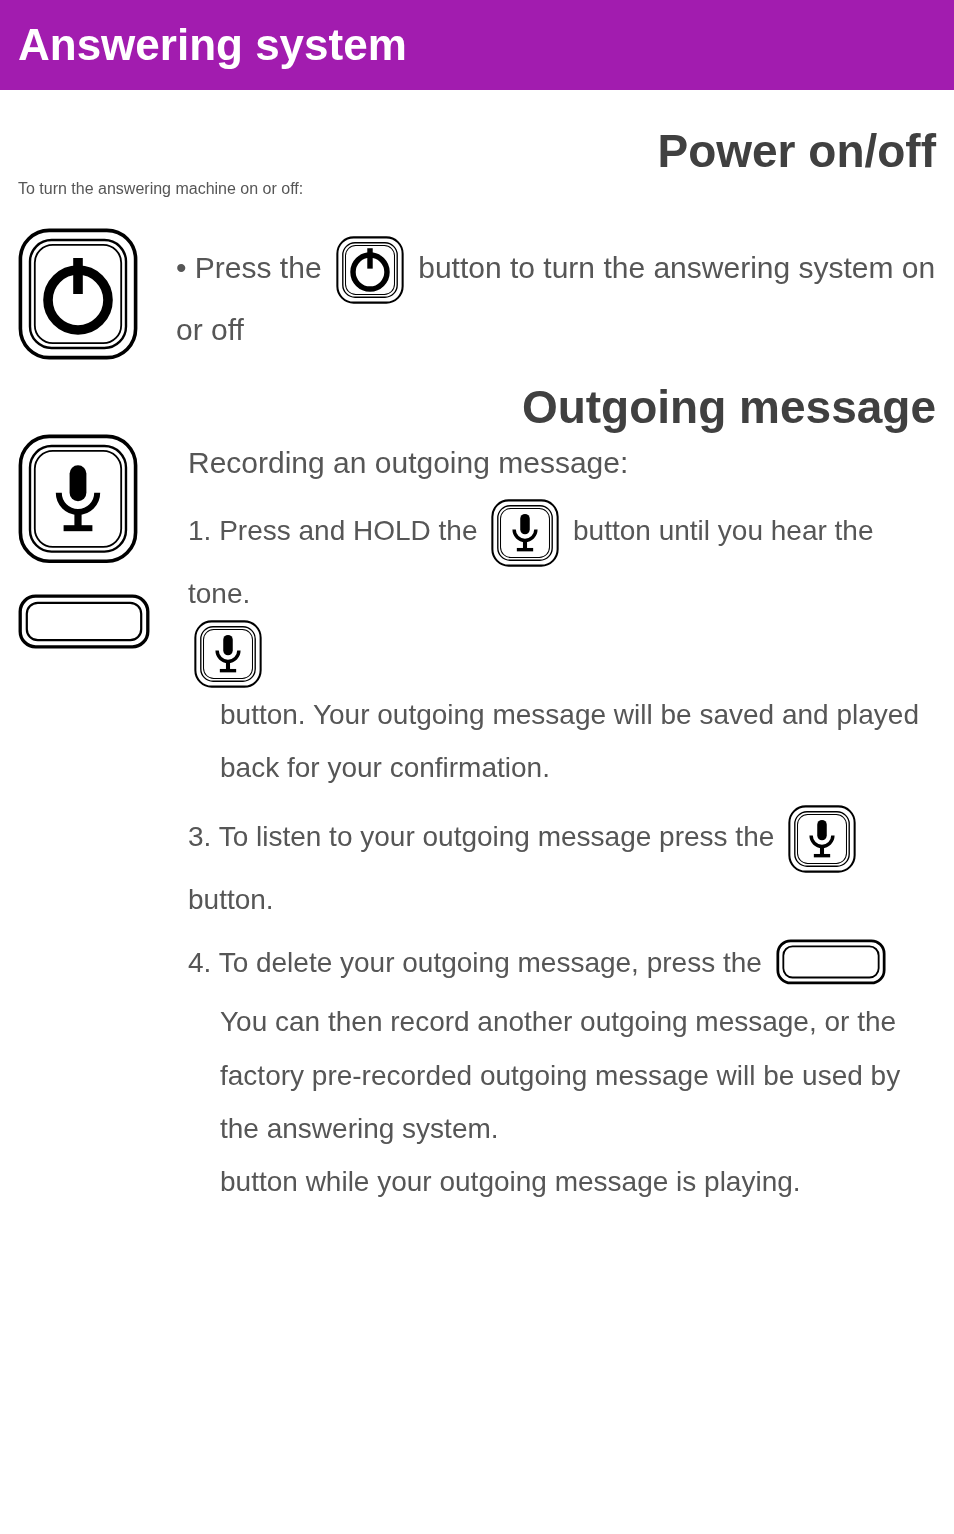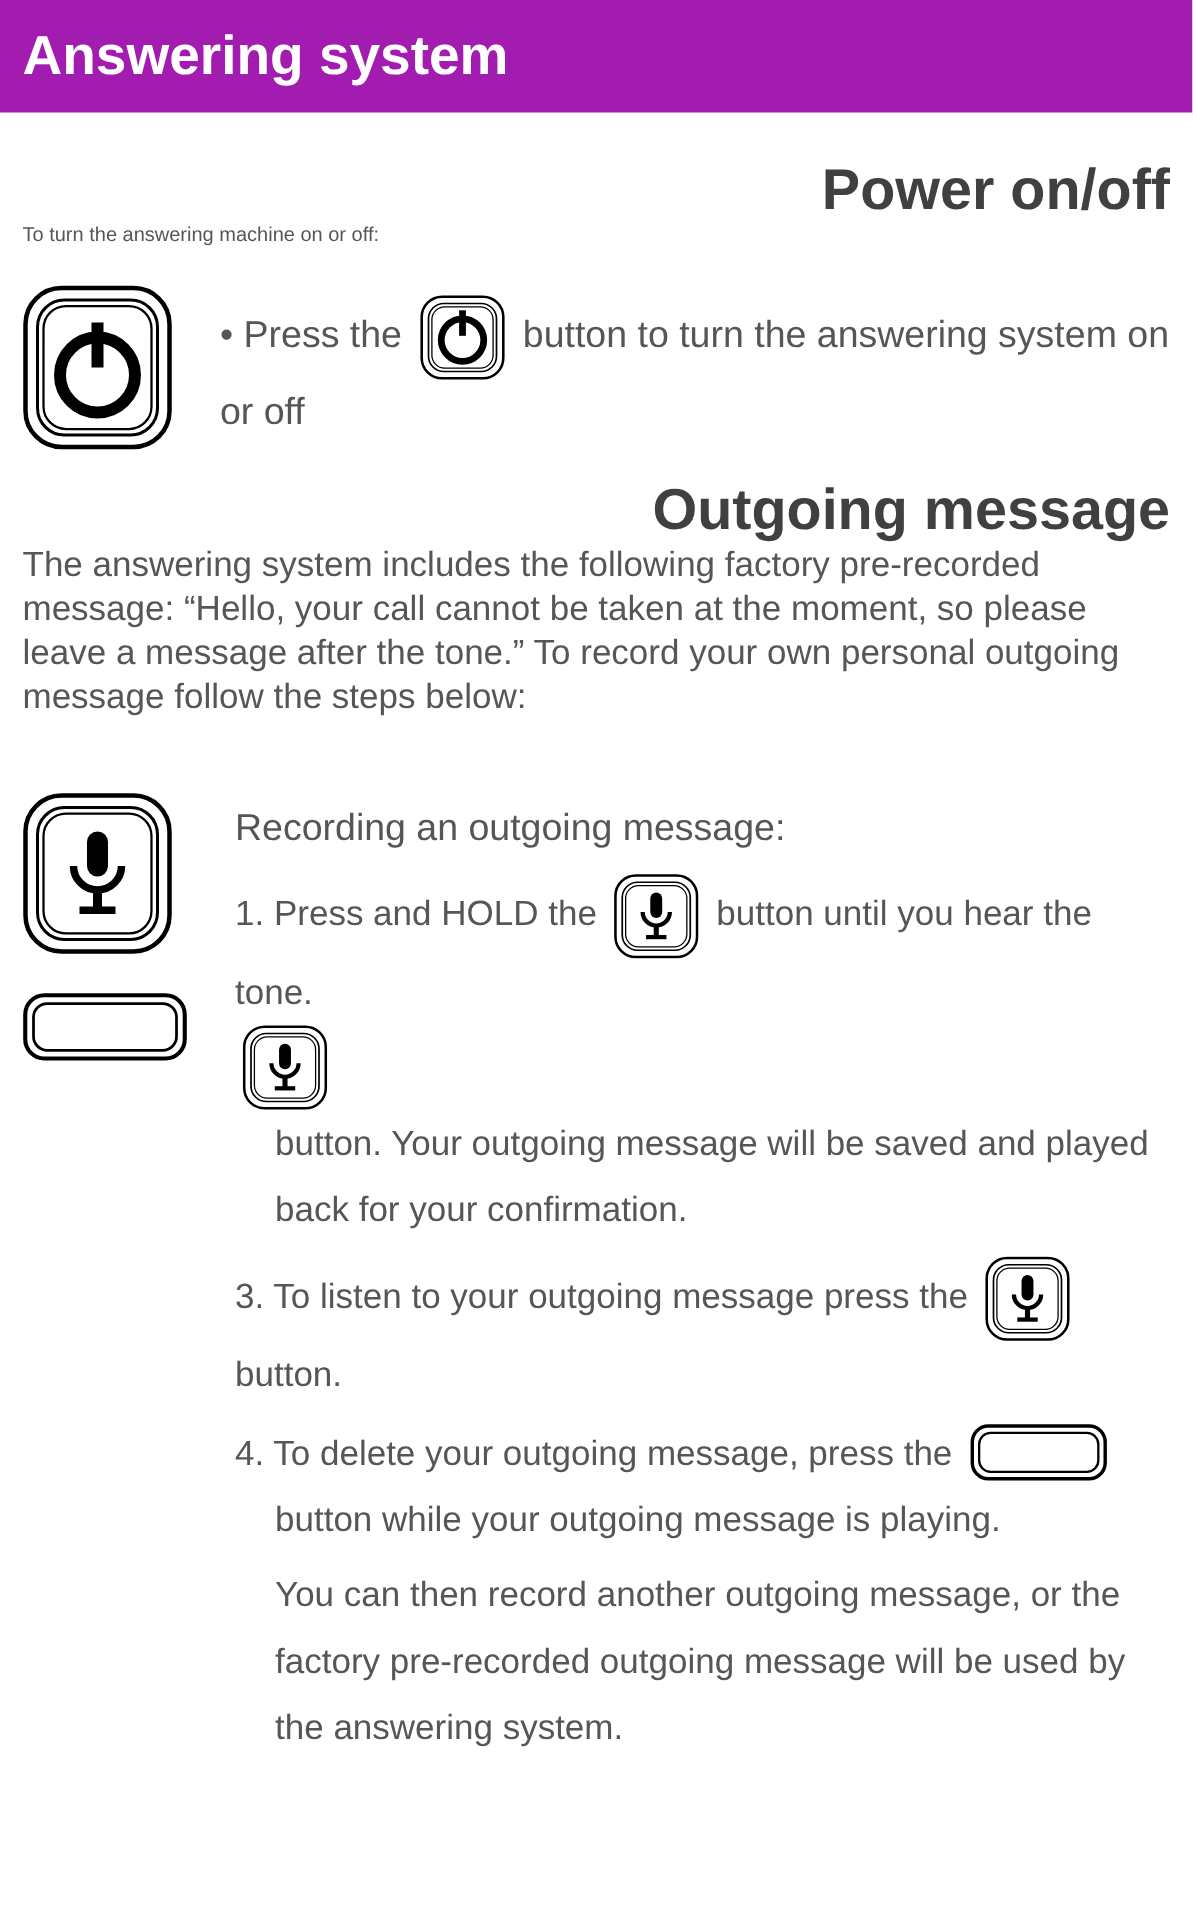--- a/index.html
+++ b/index.html
@@ -160,21 +160,20 @@
             <g transform="translate(0,-2) scale(1)">
               <use href="#power-glyph"></use>
             </g>
           </svg>
       </span>
       <span> button to turn the answering system on or off</span>
     </div>
   </div>
 
   <h2 class="section-title outgoing-heading">Outgoing message</h2>
-  <div class="outgoing-intro">The answering system includes the following factory pre-recorded message: “Hello, your call cannot be taken at the moment, so please leave a message after the tone.”  To record your own personal outgoing message follow the steps below:</div>
 
   <div class="record-row">
     <div class="left-buttons">
       <div class="big-btn2">
         <svg viewBox="0 0 100 108">
           <rect x="2" y="2" width="96" height="104" rx="24" fill="#fff" stroke="#000" stroke-width="3"></rect>
           <rect x="10" y="10" width="80" height="88" rx="18" fill="none" stroke="#000" stroke-width="2"></rect>
           <rect x="14" y="14" width="72" height="80" rx="15" fill="none" stroke="#000" stroke-width="1.5"></rect>
           <g transform="translate(0,4)">
               <use href="#mic-glyph"></use>
@@ -223,19 +222,19 @@
         <span> button.</span>
       </div>
 
       <div style="margin-top:10px;">
         <span>4. To delete your outgoing message, press the </span>
         <span class="inline-btn-blank">
           <svg viewBox="0 0 120 50">
               <use href="#pill-frame"></use>
             </svg>
         </span>
+        <span style="display:block; padding-left:32px; margin-top:6px;">You can then record another outgoing message, or the factory pre-recorded outgoing message will be used by the answering system.</span>
         <span style="display:block; padding-left:32px;"> button while your outgoing message is playing.</span>
-        <span style="display:block; padding-left:32px; margin-top:6px;">You can then record another outgoing message, or the factory pre-recorded outgoing message will be used by the answering system.</span>
       </div>
     </div>
   </div>
 
 </div>
 
 </body></html>

